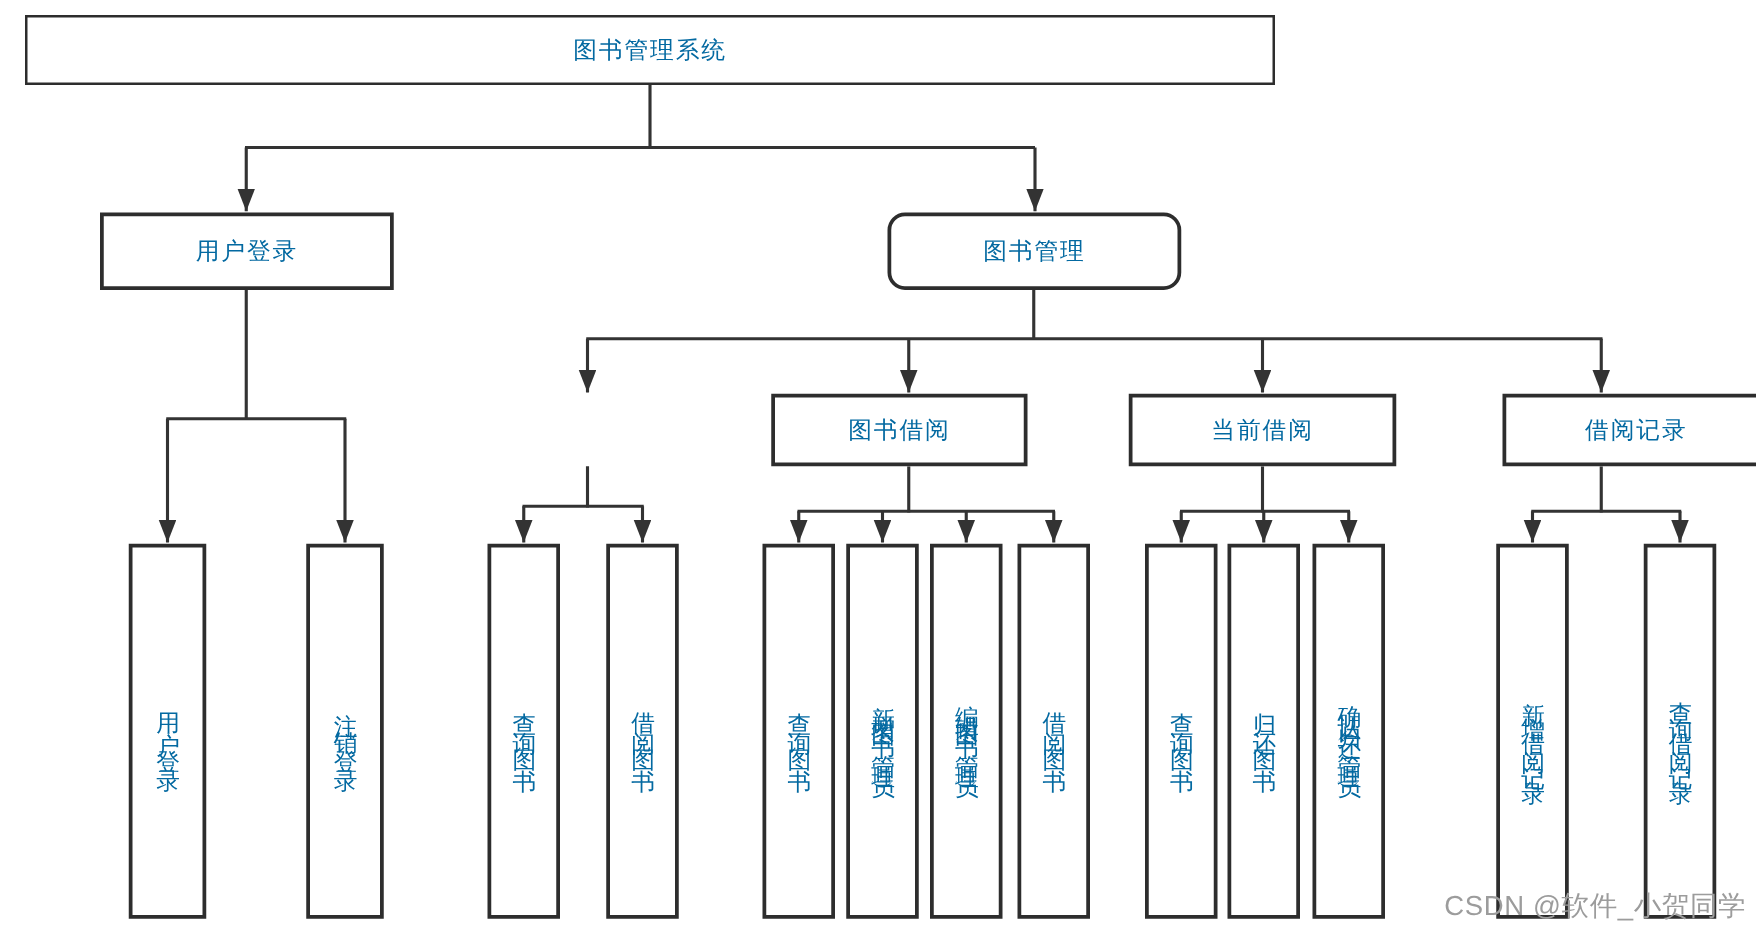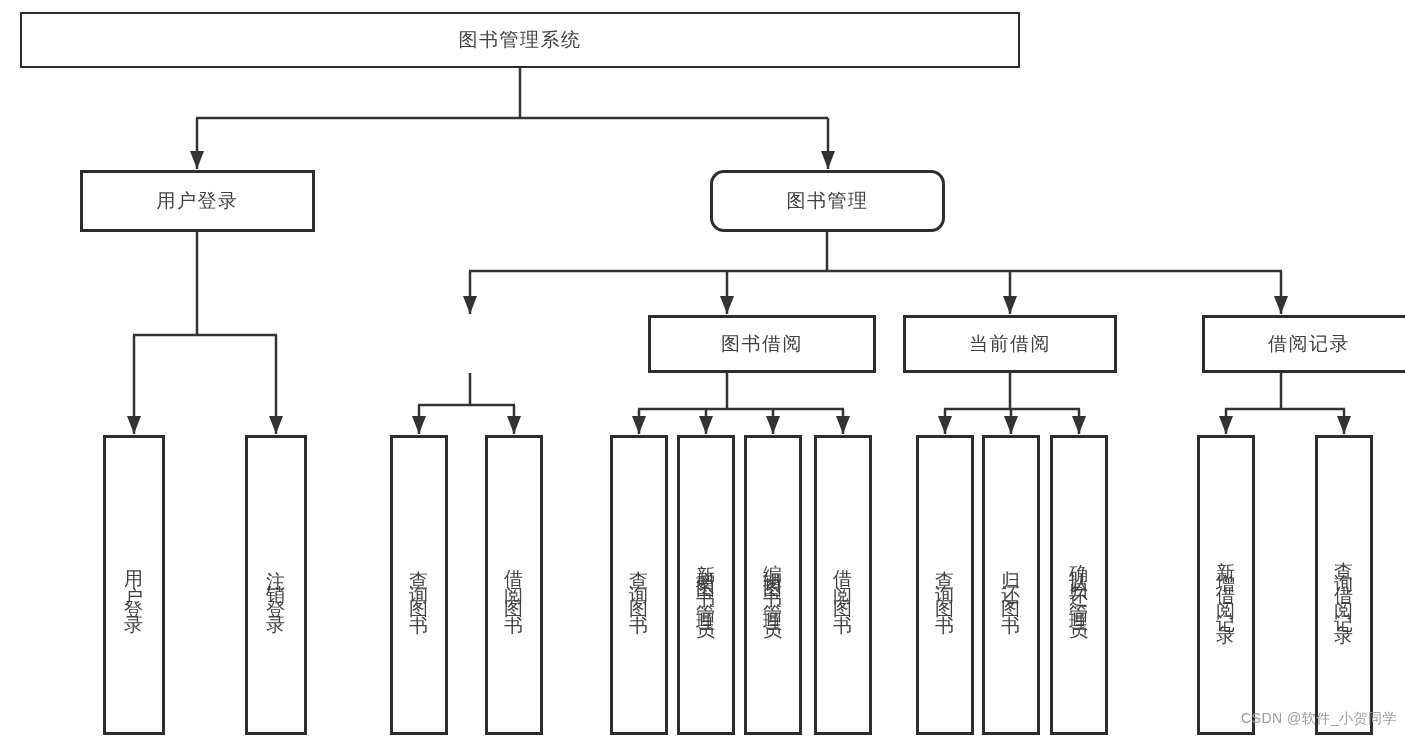--- a/index.html
+++ b/index.html
@@ -20,44 +20,44 @@
     width: 1405px;
     height: 747px;
     pointer-events: none;
   }
   .connectors line { stroke: #333333; stroke-width: 2.5; }
   .box {
     position: absolute;
     box-sizing: border-box;
     border: 3px solid #2d2d2d;
     background: #ffffff;
-    color: #404040;
+    color: #0369a1;
     display: flex;
     align-items: center;
     justify-content: center;
     font-size: 19px;
     letter-spacing: 1.5px;
     white-space: nowrap;
   }
   .box.root { border-width: 2.5px; }
   .box.v {
     writing-mode: vertical-rl;
     text-orientation: mixed;
     letter-spacing: 15px;
     white-space: normal;
     line-height: 1;
   }
   .box.v.mid   { letter-spacing: 13px; }
   .box.v.tight { letter-spacing: 8px; }
   .watermark {
     position: absolute;
     right: 8px;
-    bottom: 19px;
+    bottom: 7px;
     color: #9c9c9c;
-    font-size: 14px;
+    font-size: 22px;
     letter-spacing: 0.5px;
     z-index: 5;
   }
 </style>
 </head>
 <body>
 
 <div class="stage">
 
   <svg class="connectors" viewBox="0 0 1405 747" xmlns="http://www.w3.org/2000/svg">
@@ -106,21 +106,21 @@
     <line x1="1225" y1="409" x2="1345" y2="409"></line>
     <line x1="1226" y1="409" x2="1226" y2="434" marker-end="url(#arrow)"></line>
     <line x1="1344" y1="409" x2="1344" y2="434" marker-end="url(#arrow)"></line>
   </svg>
 
   <div class="box root" style="left:20px; top:12px; width:1000px; height:56px;">图书管理系统</div>
 
   <div class="box" style="left:80px; top:170px; width:235px; height:62px;">用户登录</div>
   <div class="box" style="left:710px; top:170px; width:235px; height:62px;border-radius:14px;">图书管理</div>
 
-  <div class="box" style="left:648px; top:315px; width:228px; height:58px;">图书借阅</div>
+  <div class="box" style="left:617px; top:315px; width:205px; height:58px;">图书借阅</div>
   <div class="box" style="left:903px; top:315px; width:214px; height:58px;">当前借阅</div>
   <div class="box" style="left:1174px; top:315px; width:214px; height:58px;margin-left:28px;">借阅记录</div>
 
   <div class="box v" style="left:103px; top:435px; width:62px; height:300px;">用户登录</div>
   <div class="box v" style="left:245px; top:435px; width:62px; height:300px;">注销登录</div>
 
   <div class="box v" style="left:390px; top:435px; width:58px; height:300px;">查询图书</div>
   <div class="box v" style="left:485px; top:435px; width:58px; height:300px;">借阅图书</div>
 
   <div class="box v" style="left:610px; top:435px; width:58px; height:300px;">查询图书</div>

